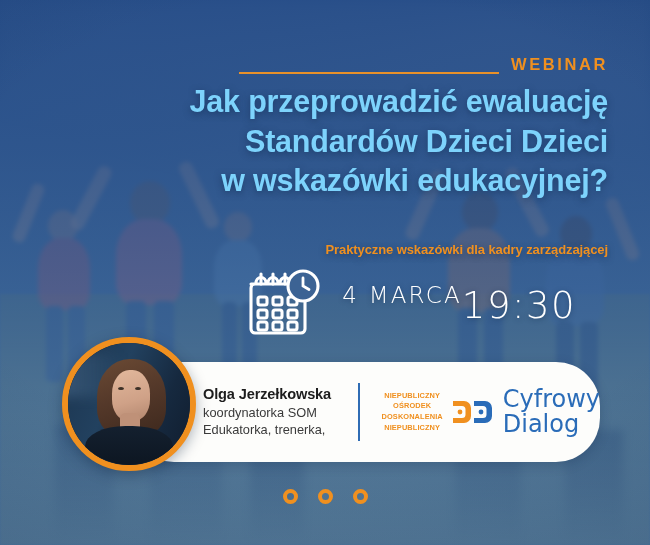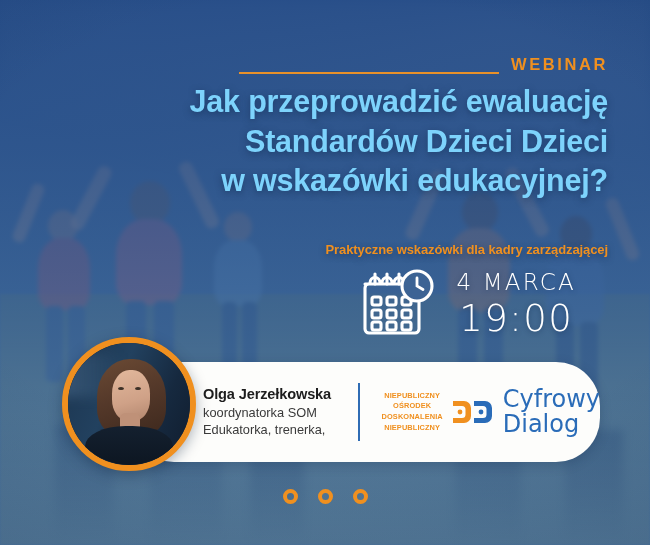--- a/index.html
+++ b/index.html
@@ -85,21 +85,21 @@
     text-shadow:0 2px 6px rgba(16,40,74,.5);
     margin-top:20px;
   }
 
   
   .datetime{
     position:absolute; top:266px; right:74px;
     display:flex; align-items:center; gap:20px;
   }
   .cal-icon{ width:78px; height:76px; flex:none; }
-  .dt-text{ display:flex; flex-direction:column; align-items:center; }
+  .dt-text{ display:flex; flex-direction:row; align-items:flex-start; }
   .dt-date{
     color:#fff; font-size:23px; letter-spacing:2.2px; font-weight:300;
     font-family:"DejaVu Sans", sans-serif;
     text-shadow:0 1px 5px rgba(16,40,74,.5);
   }
   .dt-time{
     color:#fff; font-size:37px; letter-spacing:1.5px; font-weight:300;
     margin-top:2px; font-family:"DejaVu Sans", sans-serif;
     text-shadow:0 1px 5px rgba(16,40,74,.5);
   }
@@ -275,21 +275,21 @@
         <rect x="29" y="56" width="9" height="8" rx="2"></rect>
         <rect x="44" y="56" width="9" height="8" rx="2"></rect>
       </g>
       <circle cx="59" cy="20" r="15" fill="#3c6394" stroke="#ffffff" stroke-width="3.1"></circle>
       <g stroke="#ffffff" stroke-width="2.8" stroke-linecap="round" fill="none">
         <path d="M59 12 v8 l6 3.5"></path>
       </g>
     </svg>
     <div class="dt-text">
       <div class="dt-date">4 MARCA</div>
-      <div class="dt-time">19:00</div>
+      <div class="dt-time">19:30</div>
     </div>
   </div>
 
   <div class="card">
     <div class="card-speaker">
       <div class="sp-name">Olga Jerzełkowska</div>
       <div class="sp-role">koordynatorka SOM</div>
       <div class="sp-role">Edukatorka, trenerka,</div>
     </div>
 

